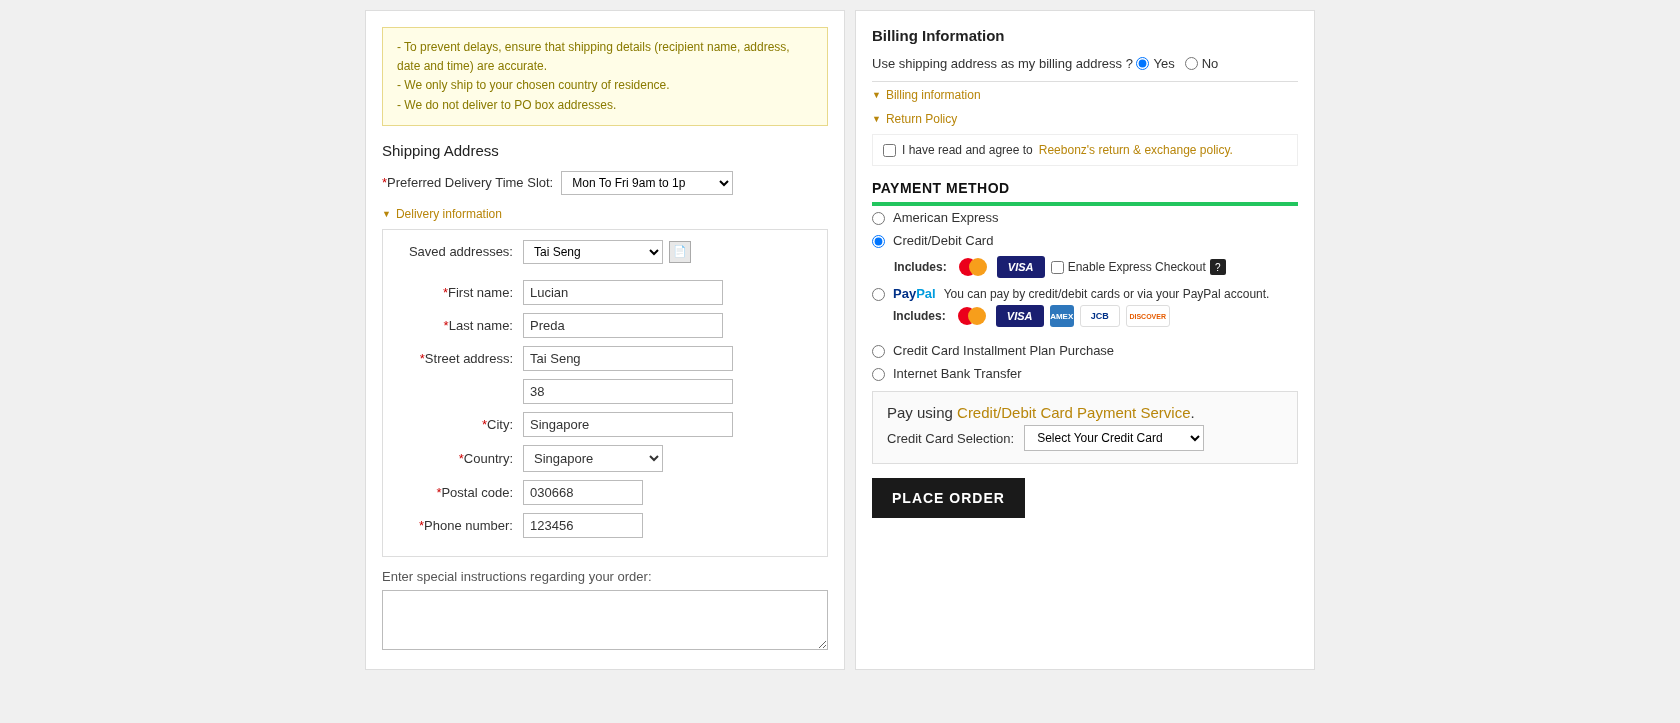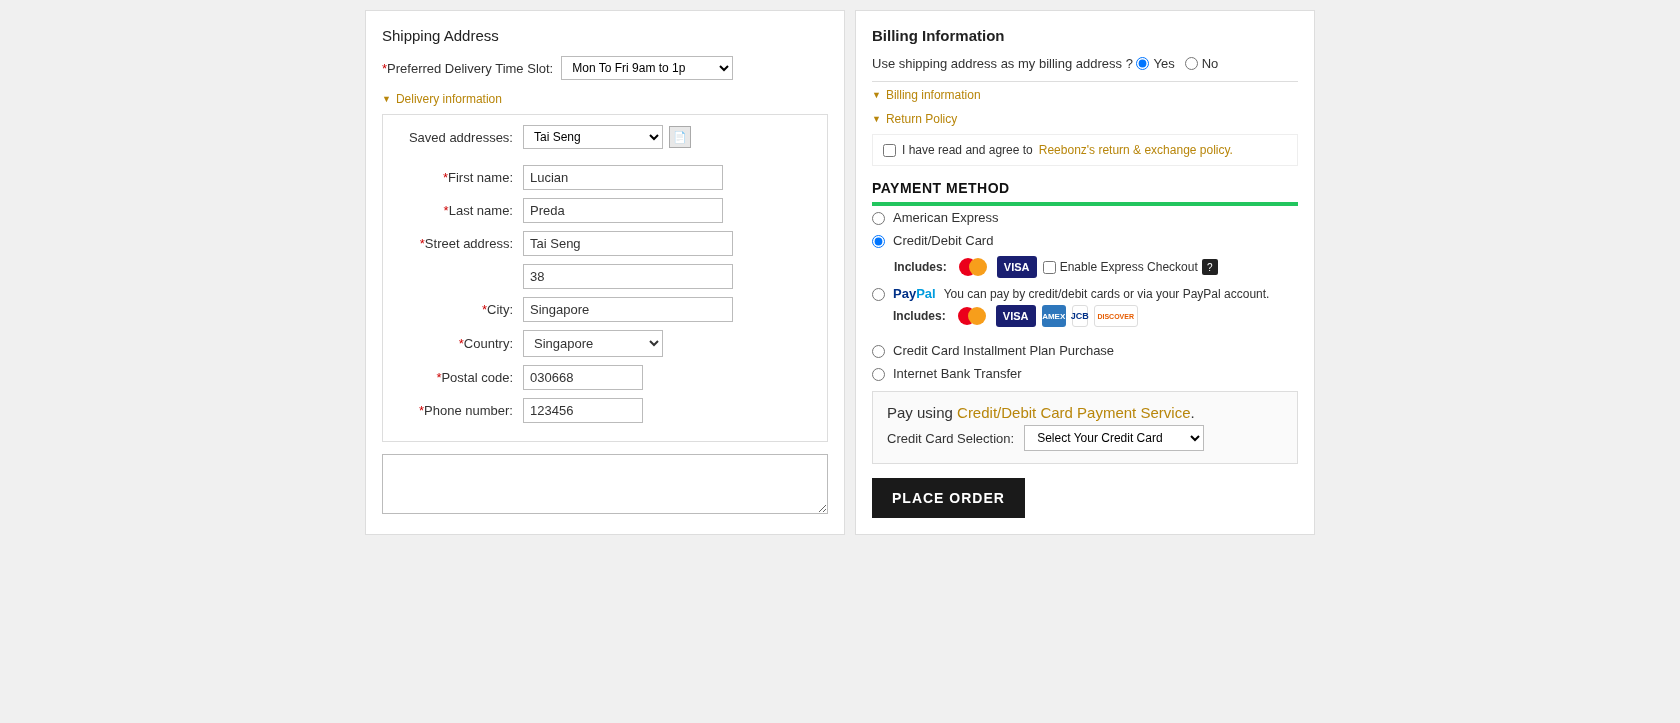--- a/index.html
+++ b/index.html
@@ -262,45 +262,46 @@
       height: 18px;
       background: #f79e1b;
       border-radius: 50%;
       position: absolute;
       left: 12px;
     }
     .card-visa {
       display: inline-flex;
       align-items: center;
       justify-content: center;
-      width: 40px;
+      width: 48px;
       height: 22px;
       background: #1a1f71;
       border-radius: 3px;
       color: #fff;
       font-size: 11px;
       font-weight: bold;
+      font-style: italic;
     }
     .card-amex {
       display: inline-flex;
       align-items: center;
       justify-content: center;
       width: 24px;
       height: 22px;
       background: #2e77bc;
       border-radius: 3px;
       color: #fff;
       font-size: 8px;
       font-weight: bold;
     }
     .card-jcb {
       display: inline-flex;
       align-items: center;
       justify-content: center;
-      width: 16px;
+      width: 40px;
       height: 22px;
       background: linear-gradient(to right, #003087 33%, #fff 33%, #fff 66%, #cc0000 66%);
       border-radius: 3px;
       color: #fff;
       font-size: 9px;
       font-weight: bold;
     }
     .card-discover {
       display: inline-flex;
       align-items: center;
@@ -399,20 +400,25 @@
       margin-top: 6px;
     }
   </style>
 </head>
 <body>
 
 <div class="page-wrapper">
 
   <div class="left-panel">
 
+    <div class="notice-box">
+      <div>- To prevent delays, ensure that shipping details (recipient name, address, date and time) are accurate.</div>
+      <div>- We only ship to your chosen country of residence.</div>
+      <div>- We do not deliver to PO box addresses.</div>
+    </div>
 
     <div class="section-title">Shipping Address</div>
 
     <div class="delivery-time-row">
       <span class="delivery-time-label">
         <span class="required">*</span><span>Preferred Delivery Time Slot:</span>
       </span>
       <select class="delivery-select">
         <option>Mon To Fri 9am to 1p</option>
         <option>Mon To Fri 1pm to 6pm</option>
@@ -471,20 +477,21 @@
         <input type="text" class="form-control" style="width: 120px;" value="030668">
       </div>
 
       <div class="form-row">
         <span class="form-label"><span class="required">*</span>Phone number:</span>
         <input type="text" class="form-control" style="width: 120px;" value="123456">
       </div>
     </div>
 
     <div class="order-comments-section">
+      <div class="order-comments-label">Enter special instructions regarding your order:</div>
       <textarea class="form-control-textarea" style=""></textarea>
     </div>
   </div>
 
   <div class="right-panel">
     
     <div class="billing-title">Billing Information</div>
 
     <div class="billing-use-shipping">
       <span>Use shipping address as my billing address ?</span>&nbsp;

